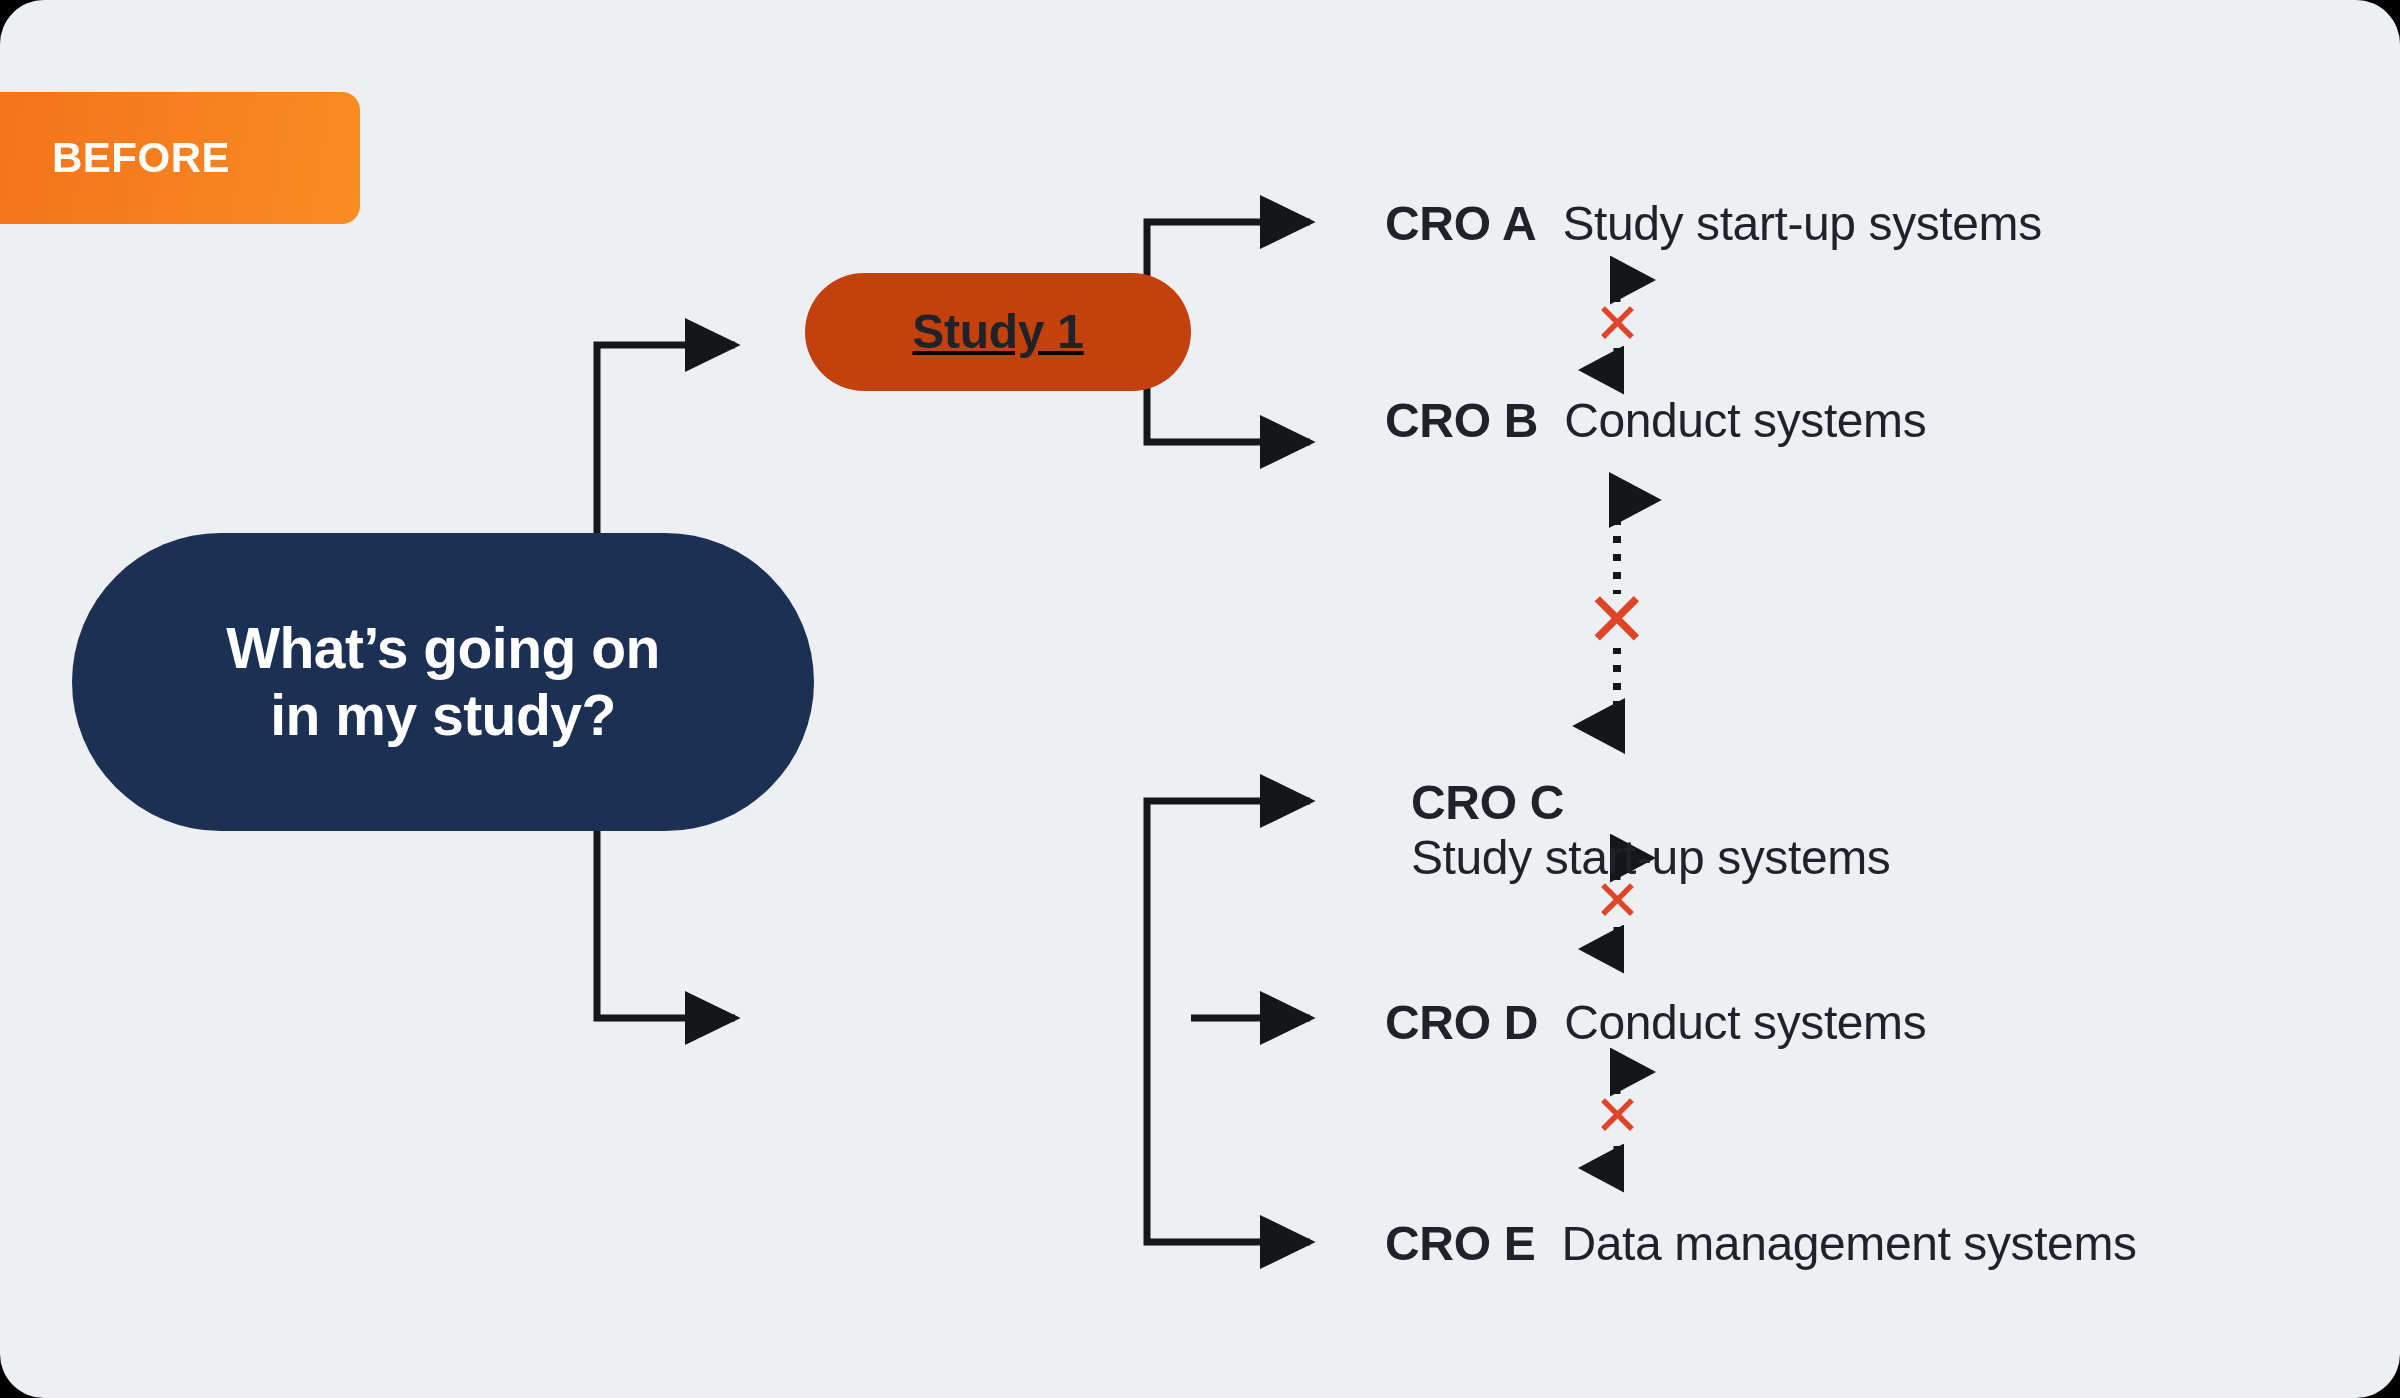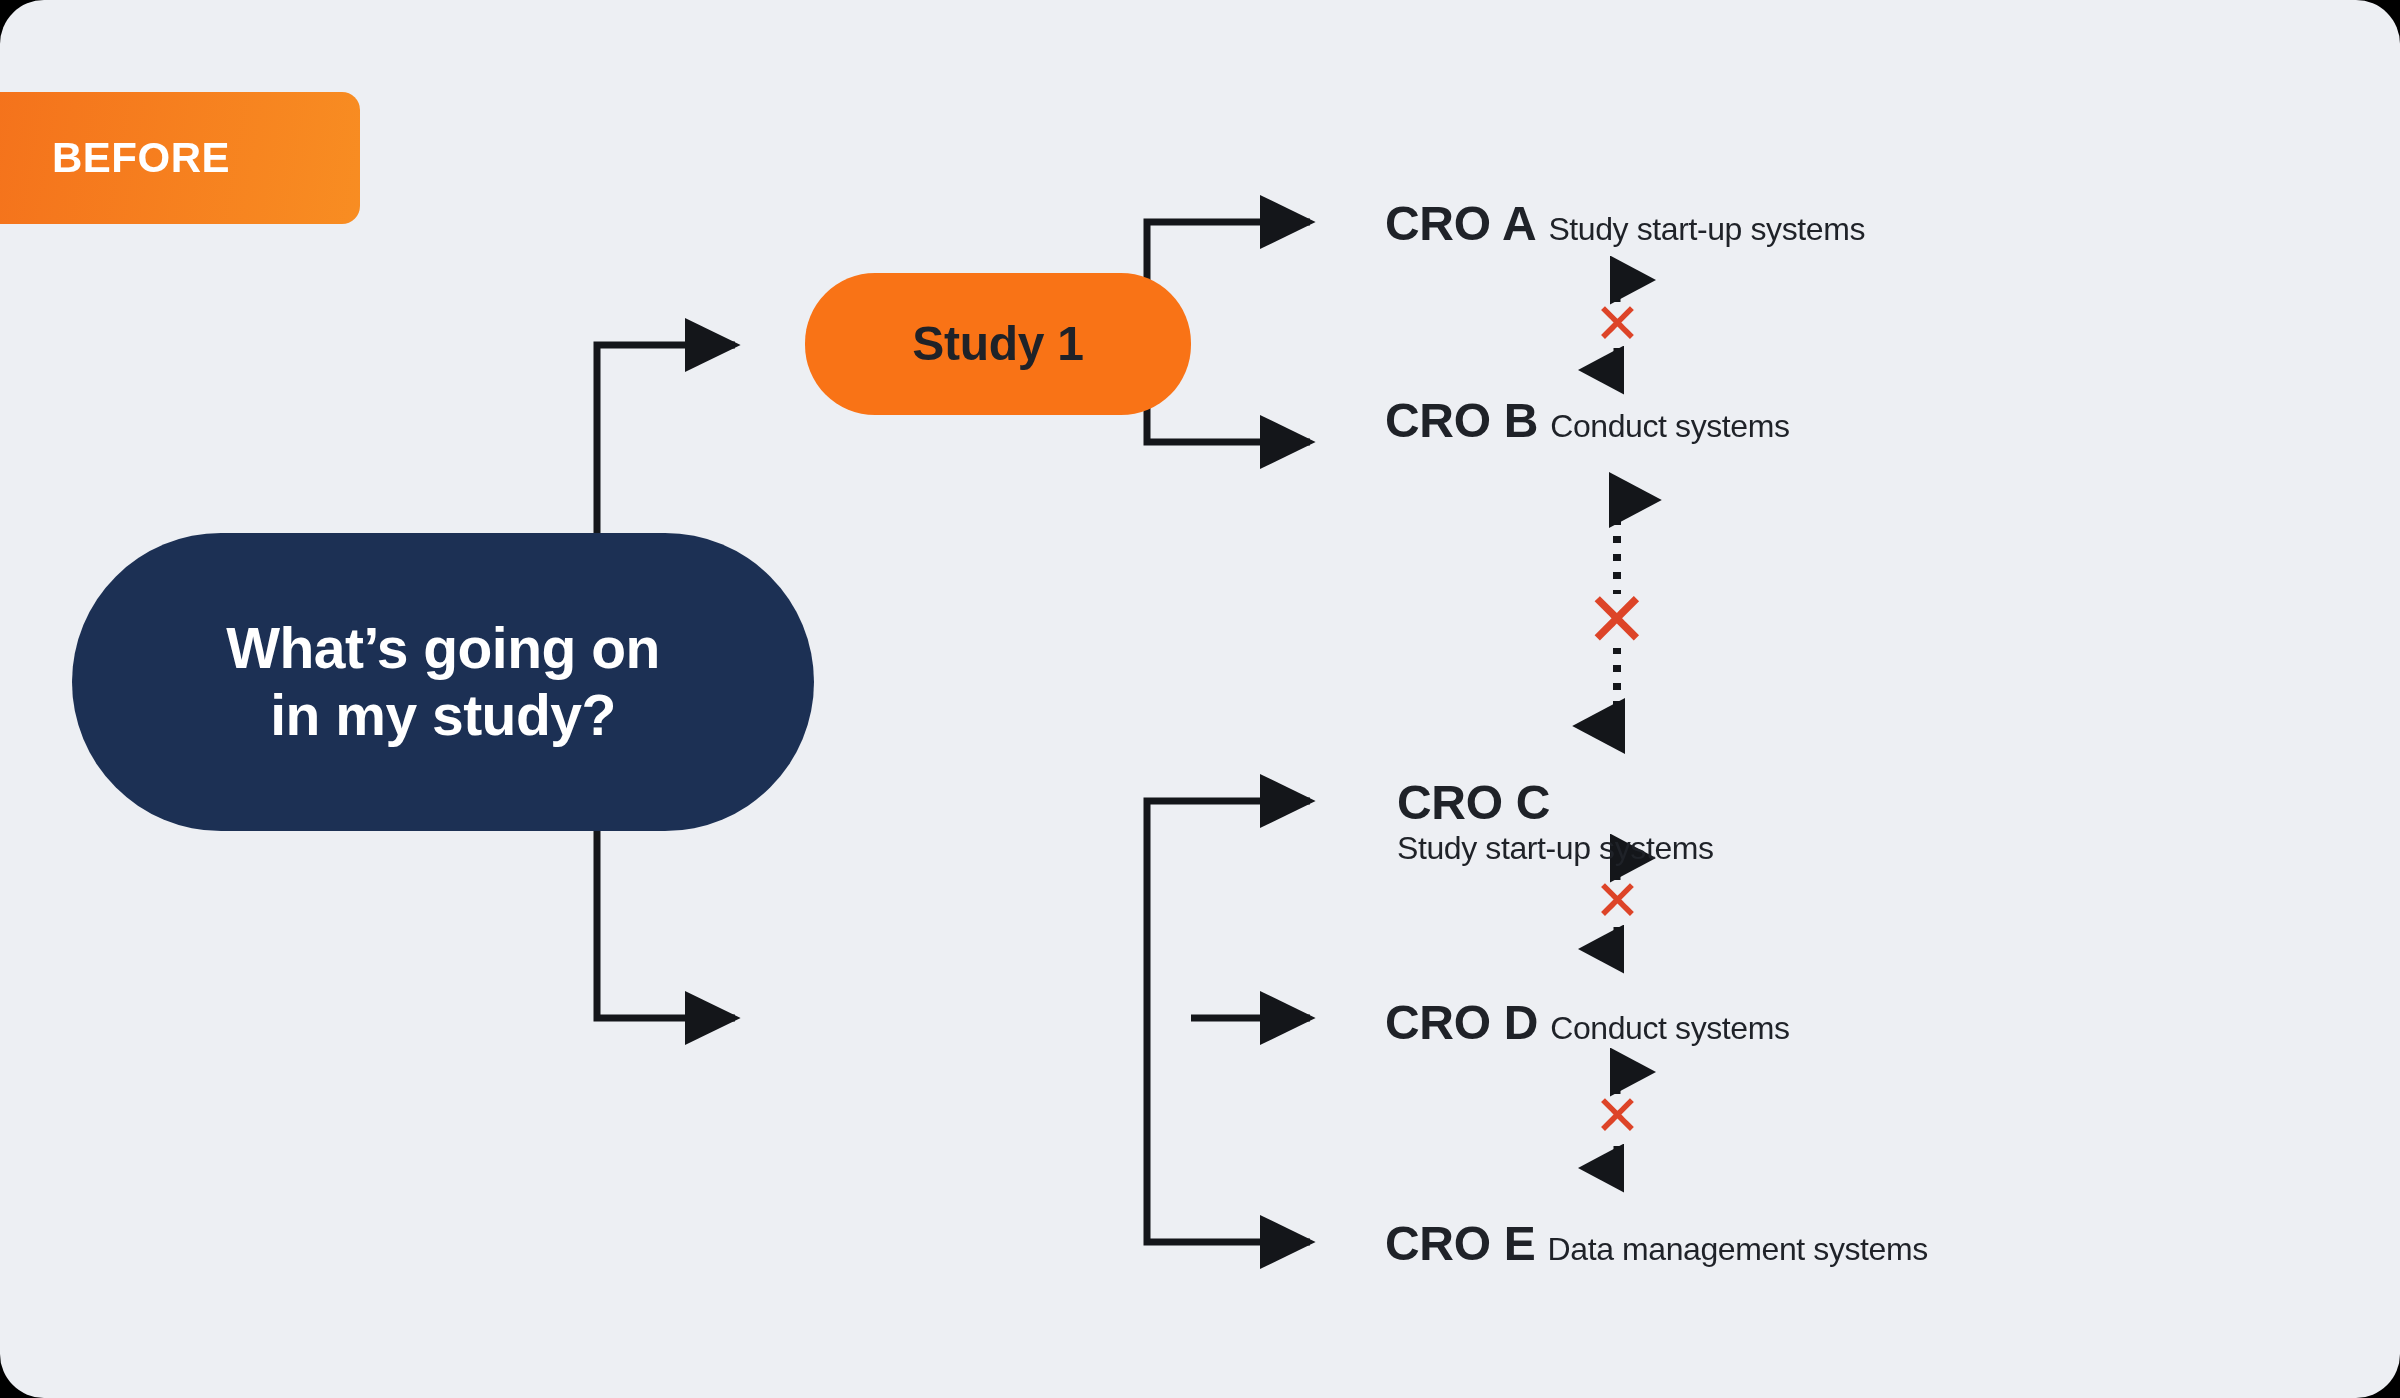--- a/index.html
+++ b/index.html
@@ -78,24 +78,25 @@
   #root-node .label {
     color: #ffffff;
     font-size: 57px;
     font-weight: 700;
     line-height: 1.18;
     letter-spacing: -0.5px;
     white-space: pre-line;
   }
 
   .study-node {
-    background: #f97316;
+    background: #c2410c;
     border-radius: 70px;
     z-index: 3;
-    height: 142px;
+    height: 118px;
+    text-decoration: underline;
   }
   .study-node .label {
     color: #1f2228;
     font-size: 48px;
     font-weight: 700;
     letter-spacing: -0.3px;
     line-height: 1;
   }
   #study-1-node {
     left: 805px;
@@ -117,24 +118,24 @@
     z-index: 2;
   }
   .cro-row .cro-code {
     color: #1f2228;
     font-size: 48px;
     font-weight: 700;
     letter-spacing: -0.3px;
   }
   .cro-row .cro-desc {
     color: #1f2228;
-    font-size: 32px;
+    font-size: 48px;
     font-weight: 400;
     letter-spacing: -0.4px;
-    margin-left: 12px;
+    margin-left: 26px;
   }
 
   #cro-a-row { left: 1385px; top: 196px; }
   #cro-b-row { left: 1385px; top: 393px; }
   #cro-c-row { left: 1385px; top: 775px; flex-direction: column; }
   #cro-d-row { left: 1385px; top: 995px; }
   #cro-e-row { left: 1385px; top: 1216px; }
 
   
   .x-mark {

